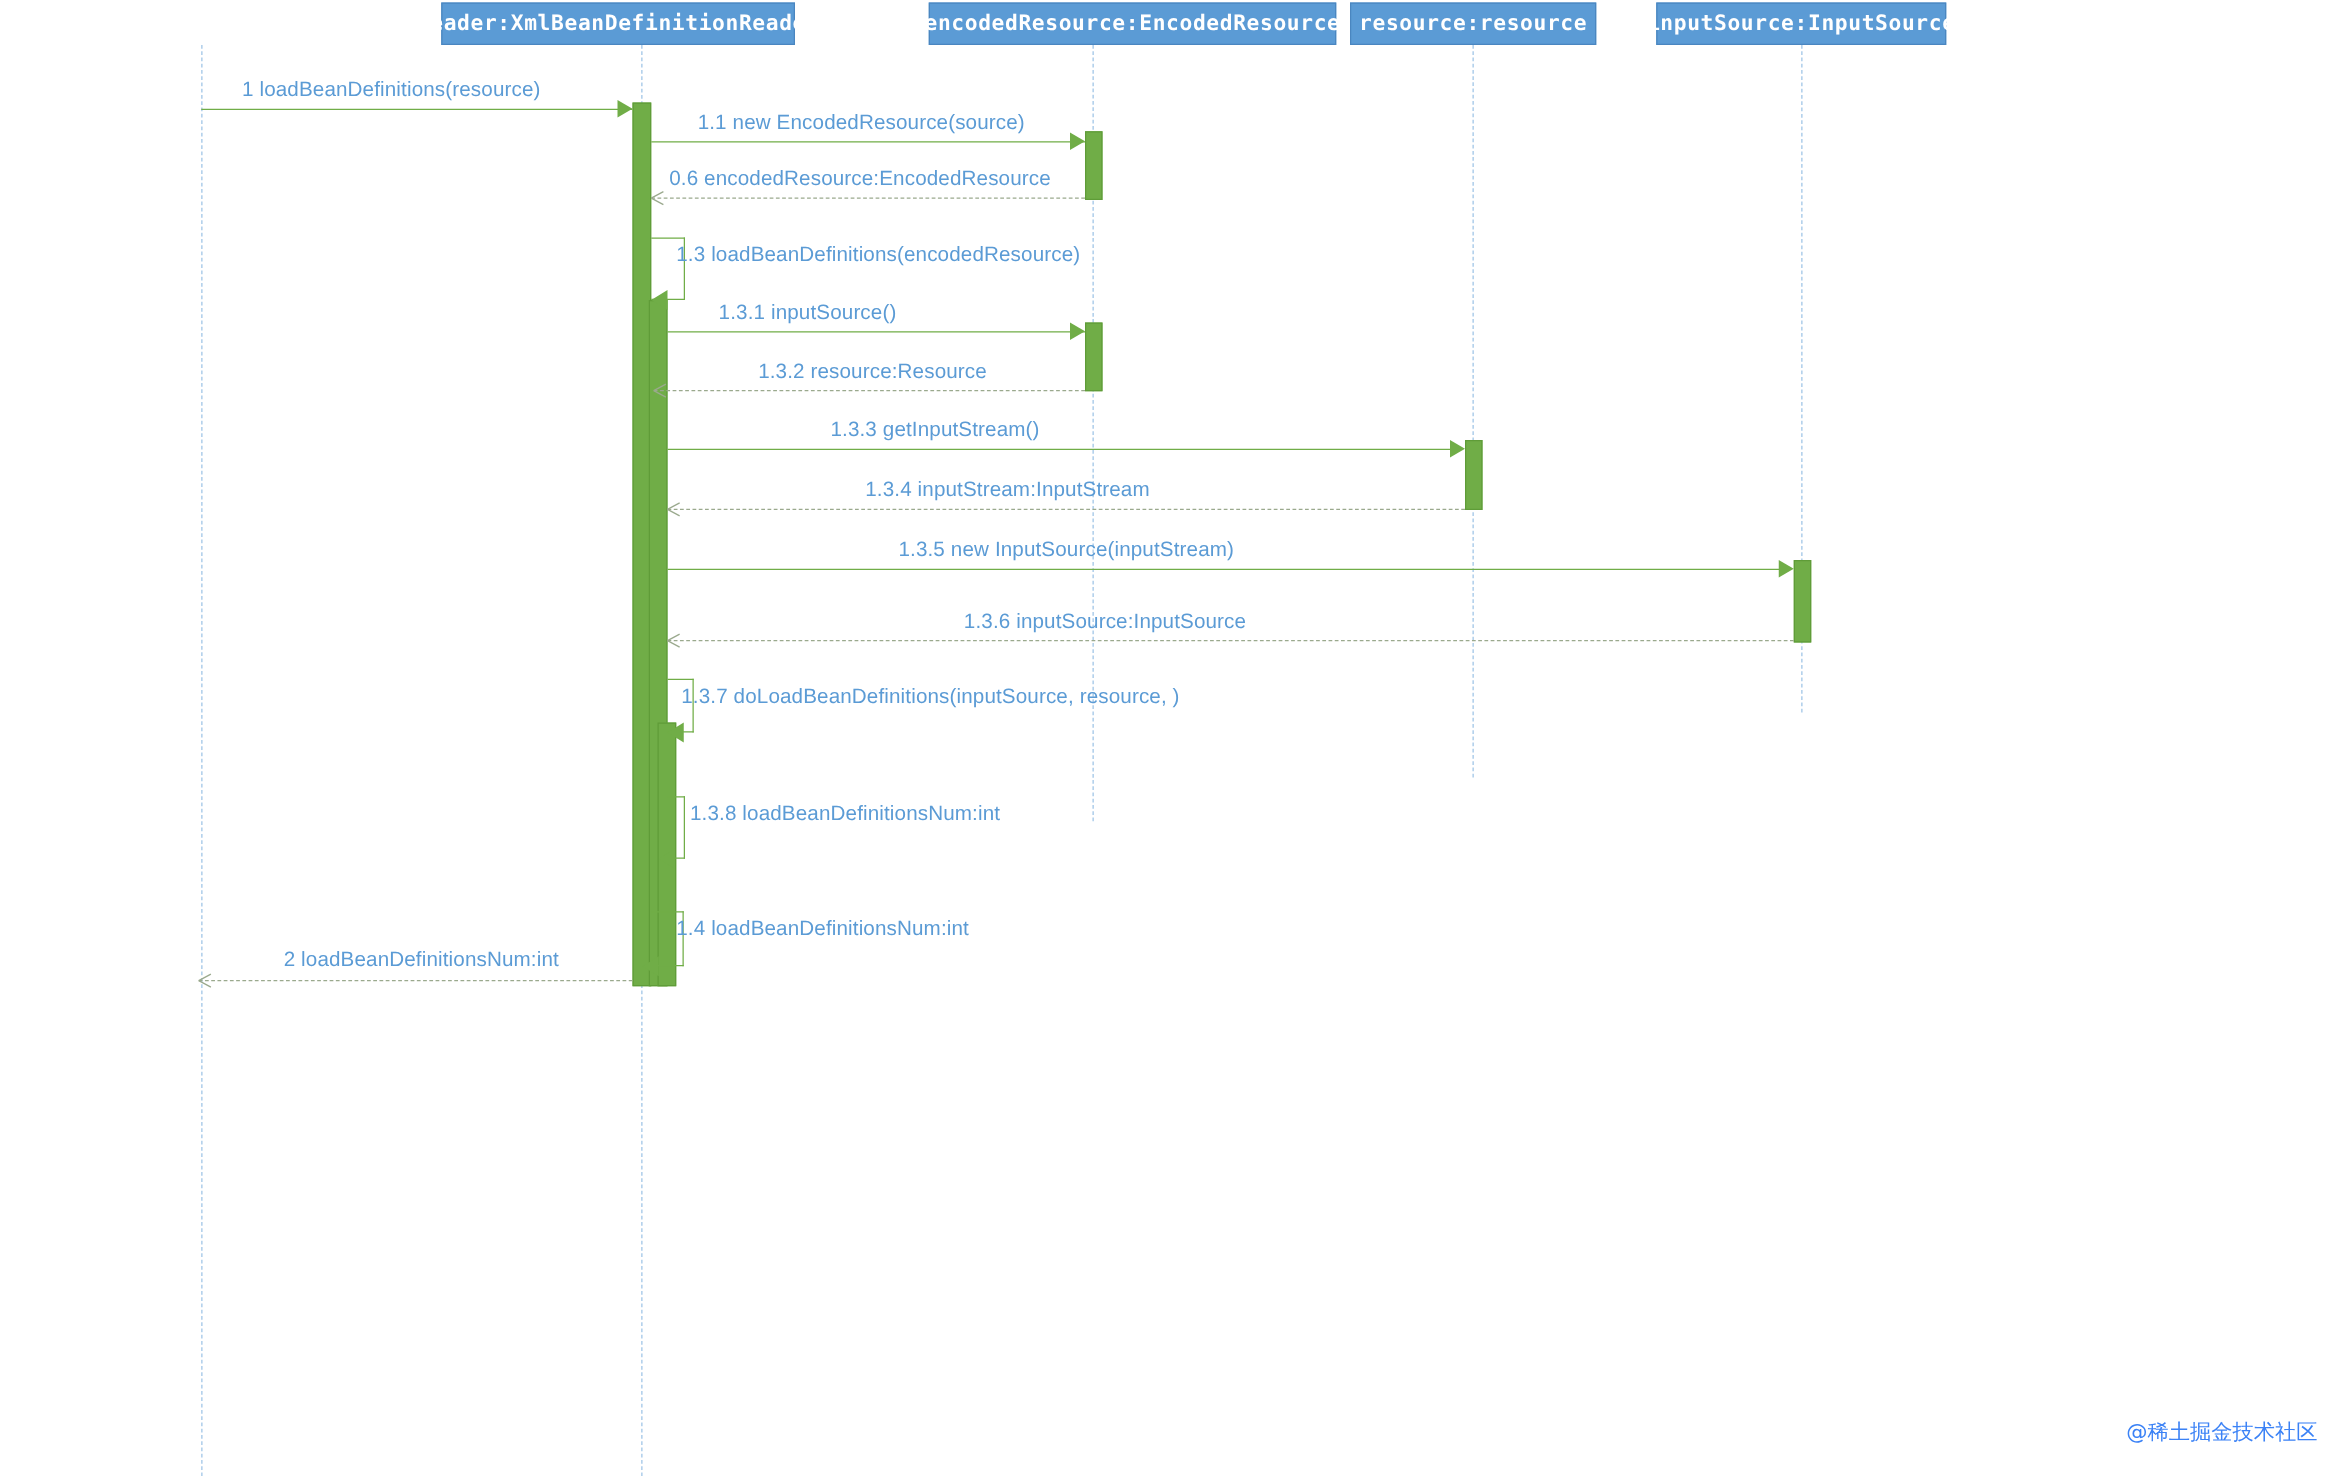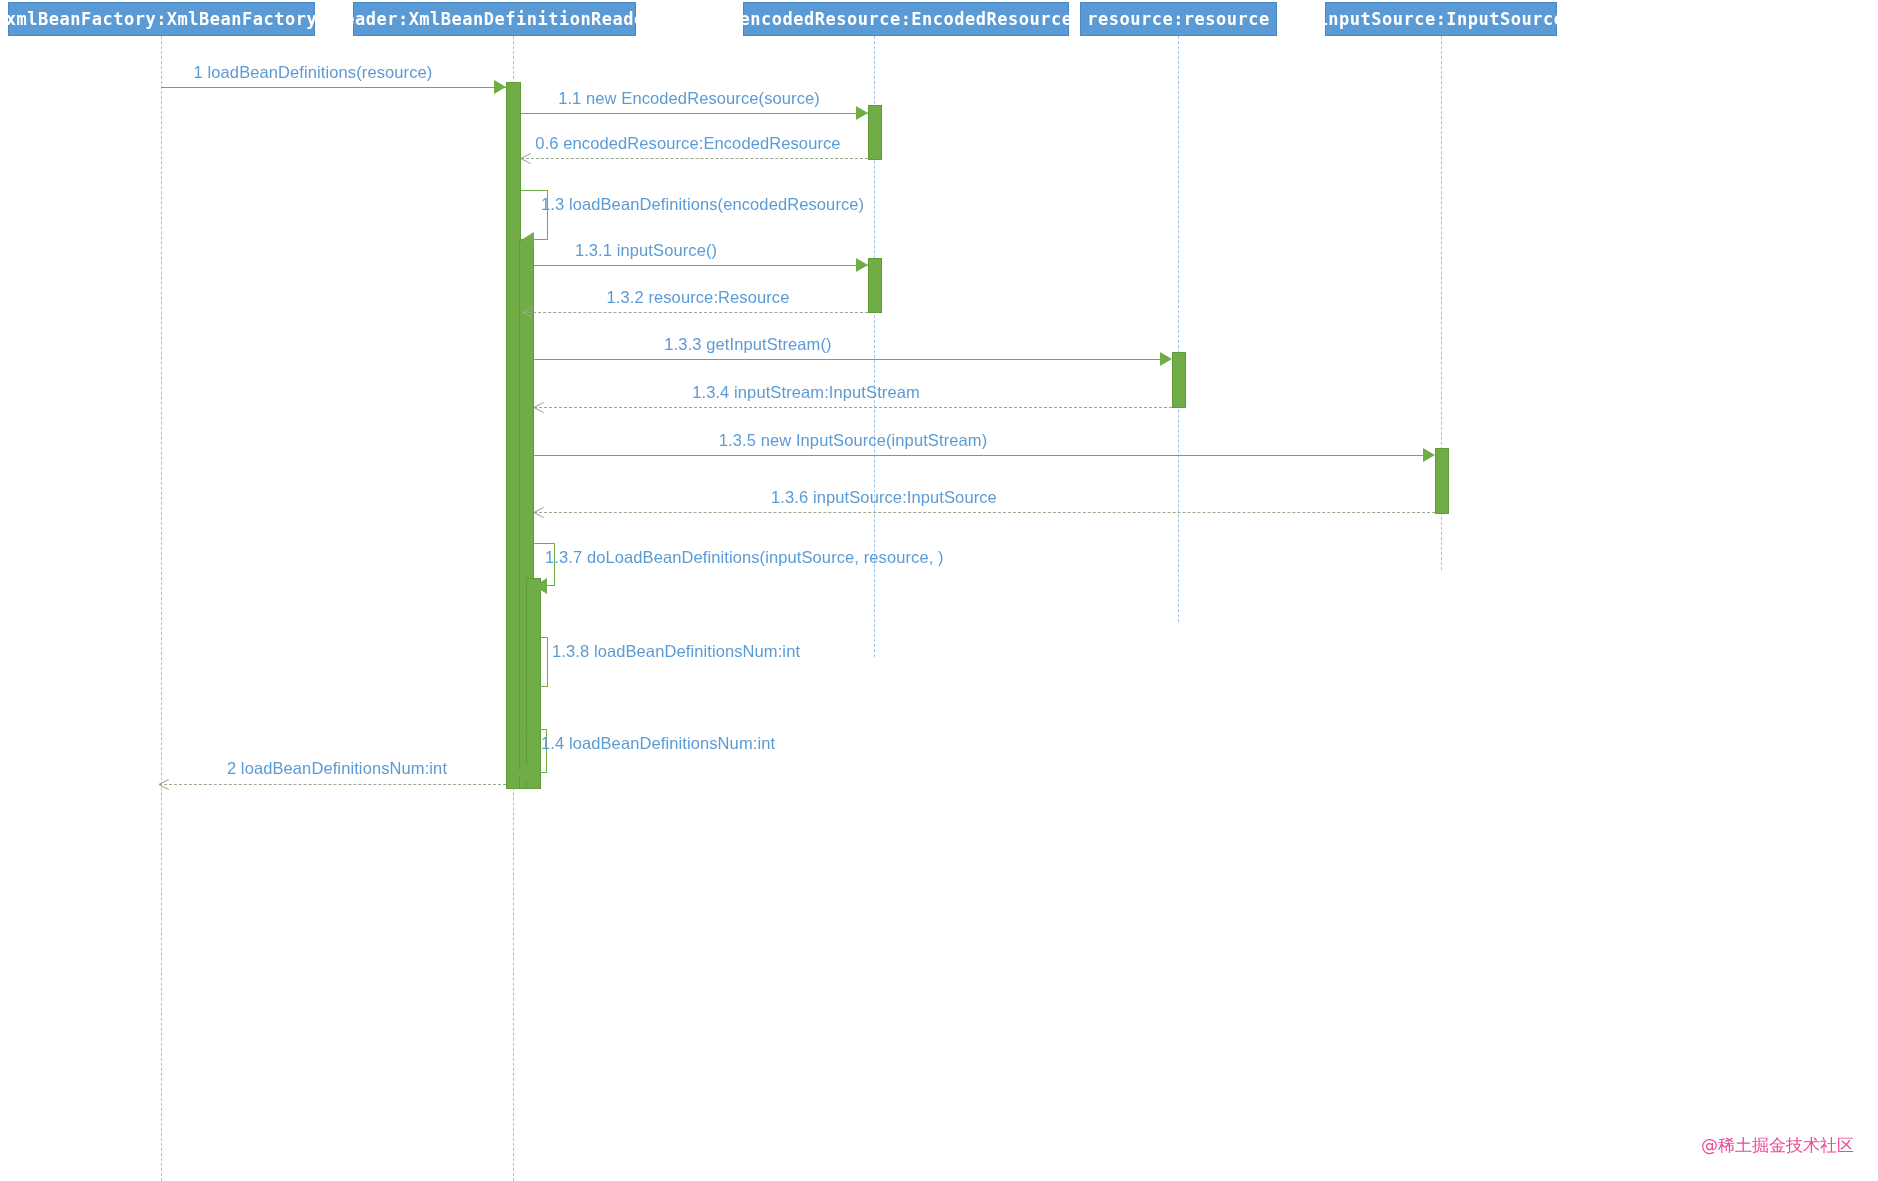--- a/index.html
+++ b/index.html
@@ -101,32 +101,31 @@
     font-size: 16.5px;
     font-family: "Liberation Sans", sans-serif;
     white-space: nowrap;
     letter-spacing: 0.1px;
   }
   .msg-label.center { transform: translateX(-50%); }
   .watermark {
     position: absolute;
     right: 24px;
     bottom: 24px;
-    color: #ec4899;
+    color: #3b82f6;
     font-size: 17px;
     white-space: nowrap;
     font-family: "DejaVu Sans", sans-serif;
   }
 </style>
 </head>
 <body>
 
 <div id="diagram-root">
 
-  <div class="lifeline-head" style="left:8px;width:307px;">xmlBeanFactory:XmlBeanFactory</div>
   <div class="lifeline-head" style="left:353px;width:283px;">reader:XmlBeanDefinitionReader</div>
   <div class="lifeline-head" style="left:711px;width:326px;margin-left:32px;">encodedResource:EncodedResource</div>
   <div class="lifeline-head" style="left:1080px;width:197px;">resource:resource</div>
   <div class="lifeline-head" style="left:1325px;width:232px;">inputSource:InputSource</div>
 
   <div class="lifeline-line" style="left:161px;top:36px;height:1145px;"></div>
   <div class="lifeline-line" style="left:513px;top:36px;height:1145px;"></div>
   <div class="lifeline-line" style="left:874px;top:36px;height:621px;"></div>
   <div class="lifeline-line" style="left:1178px;top:36px;height:586px;"></div>
   <div class="lifeline-line" style="left:1441px;top:36px;height:534px;"></div>

